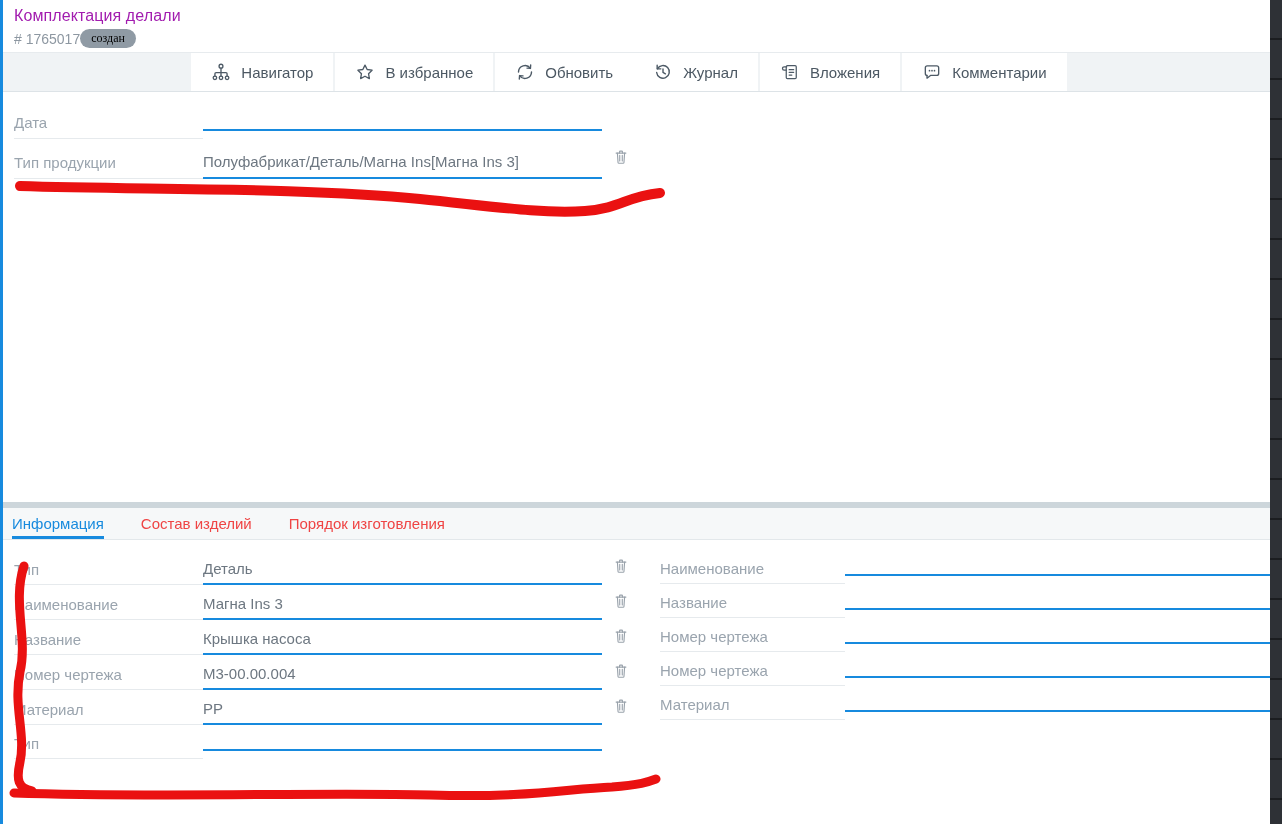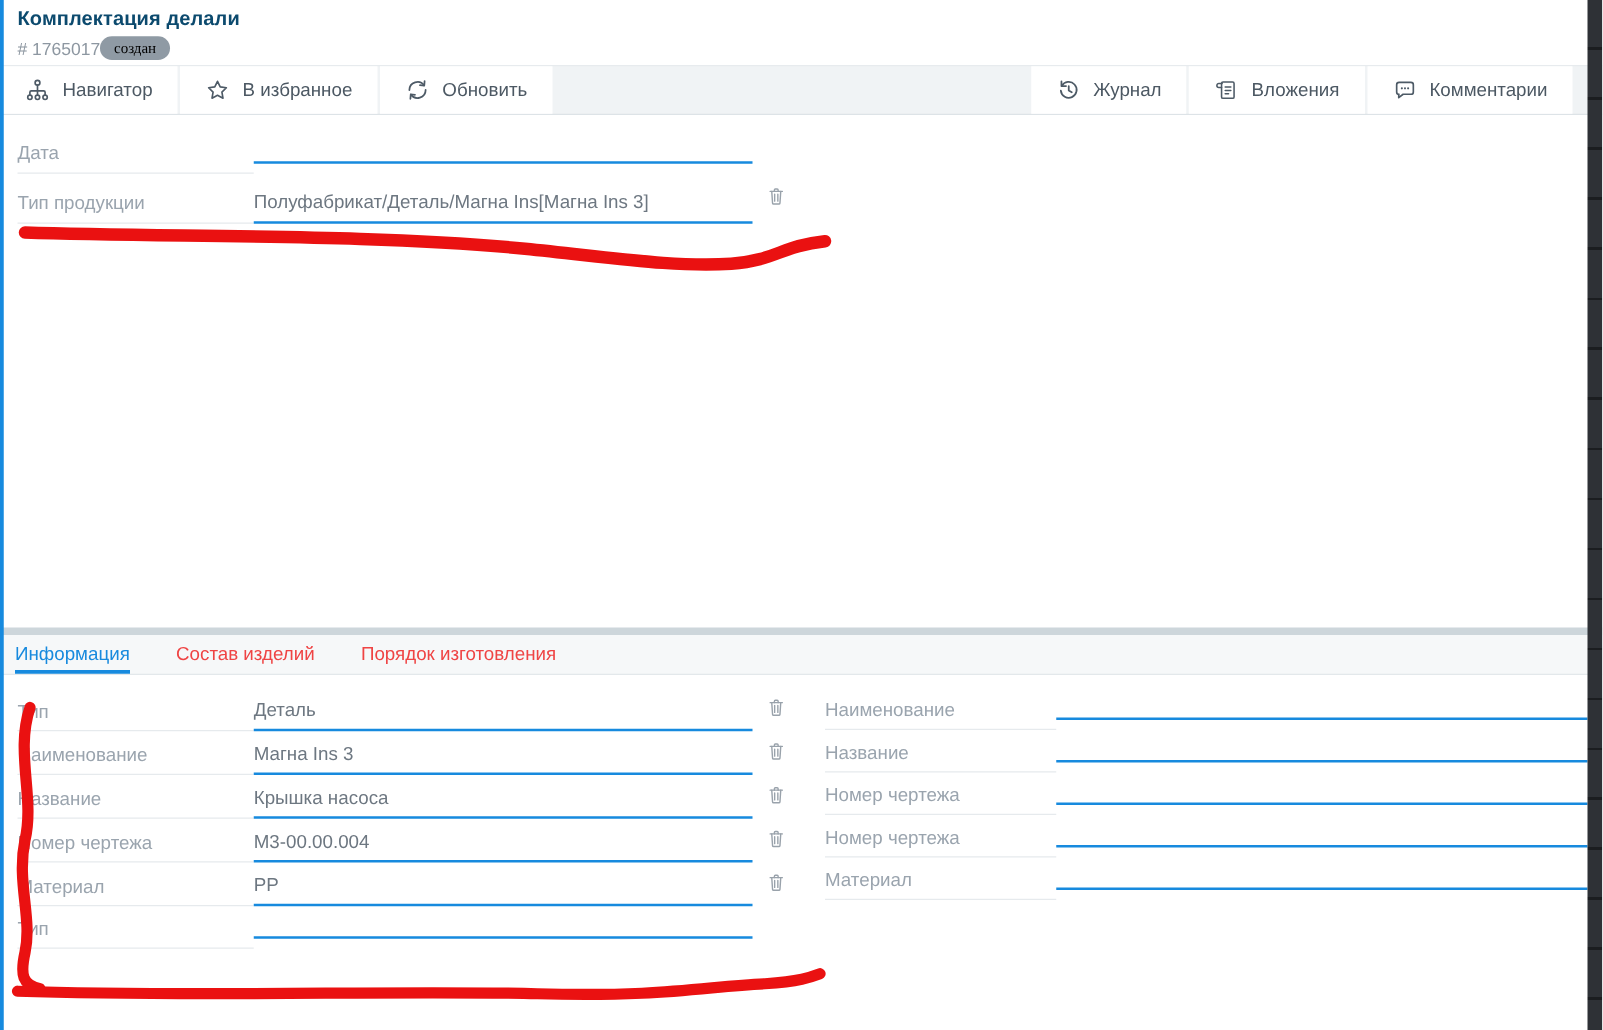--- a/index.html
+++ b/index.html
@@ -12,27 +12,27 @@
     --divider:#dfe4e8;
   }
   *{box-sizing:border-box;margin:0;padding:0;}
   html,body{width:1282px;height:824px;overflow:hidden;}
   body{font-family:"Liberation Sans","DejaVu Sans",sans-serif;background:#fff;}
   .app{position:relative;width:1282px;height:824px;background:#fff;overflow:hidden;}
   .app::before{content:"";position:absolute;left:0;top:0;width:3px;height:100%;background:var(--accent);z-index:30;}
 
   
   .header{padding:7px 14px 4px 14px;}
-  .title{font-size:16px;font-weight:700;color:#0c4a6e;letter-spacing:.1px;}
+  .title{font-size:16px;font-weight:400;color:#a21caf;letter-spacing:.1px;}
   .idrow{margin-top:4px;display:flex;align-items:center;font-size:14px;color:#8d97a1;}
   .badge{display:inline-block;background:var(--badge);color:#000000;font-size:12px;padding:2px 11px 3px;border-radius:10px;line-height:1.2;font-family:Liberation Serif, serif;}
 
   
   .toolbar{height:40px;background:#f0f3f5;border-top:1px solid #e7ebee;border-bottom:1px solid #dde3e7;
-    display:flex;justify-content:space-between;align-items:stretch;padding-right:24px;}
+    display:flex;justify-content:center;align-items:stretch;padding-right:24px;}
   .tb-group{display:flex;align-items:stretch;gap:2px;}
   .tb-btn{display:flex;align-items:center;gap:10px;background:#fff;padding:0 20px;cursor:pointer;
     color:var(--txt);font-size:15px;white-space:nowrap;}
   .tb-btn .ic{width:20px;height:20px;color:#4d5a66;}
 
   
   .field{display:flex;align-items:center;}
   .f-label{flex:0 0 189px;color:var(--label);font-size:15px;line-height:17px;
     border-bottom:1px solid #e6eaed;}
   .f-value{flex:1;color:var(--value);font-size:15px;line-height:17px;min-height:17px;

